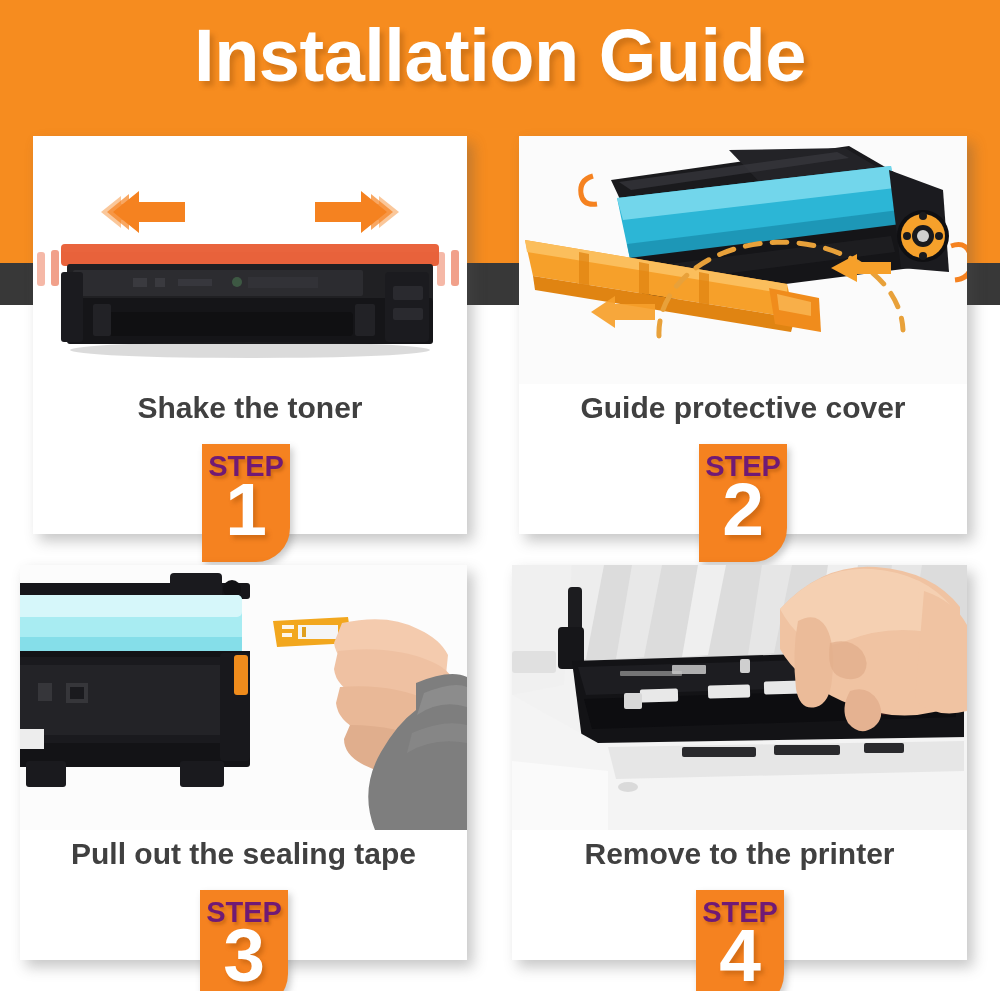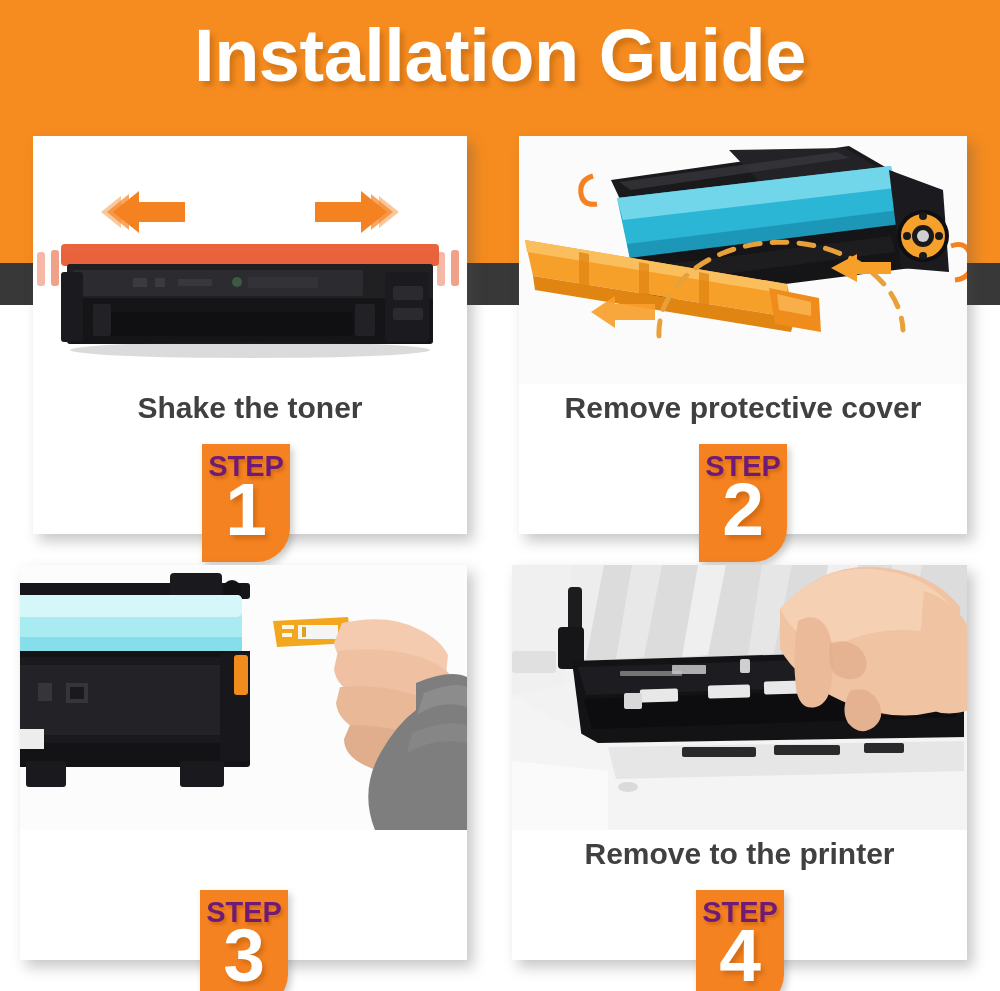--- a/index.html
+++ b/index.html
@@ -278,21 +278,21 @@
         <g>
           <polygon points="338,118 312,132 338,146 338,138 372,138 372,126 338,126" fill="#F6A02A"></polygon>
         </g>
 
         <g>
           <polygon points="96,160 72,176 96,192 96,184 136,184 136,168 96,168" fill="#F6A02A" opacity="0.92"></polygon>
         </g>
       </svg>
     </div>
 
-    <div class="card-caption">Remove protective cover</div>
+    <div class="card-caption">Guide protective cover</div>
 
     <div class="step-badge">
       <div class="step-word">STEP</div>
       <div class="step-num">2</div>
     </div>
   </div>
 
   <div class="card" id="card-3">
     <div class="card-photo">
       <svg class="photo-svg" viewBox="0 0 447 265" preserveAspectRatio="none">
@@ -341,20 +341,21 @@
           <path d="M320,122 q52,-4 90,14 q18,8 24,24 l-6,20 q-42,6 -88,-14 q-22,-10 -24,-28 z" fill="#E9B897"></path>
           <path d="M330,160 q48,0 82,18 q16,8 22,22 l-8,18 q-40,2 -82,-18 q-20,-10 -20,-26 z" fill="#E0AE8D"></path>
 
           <path d="M396,118 q34,-14 51,-6 l0,153 l-92,0 q-16,-40 6,-78 q16,-28 35,-42 z" fill="#7E7E7E"></path>
           <path d="M404,128 q30,-12 43,-6 l0,20 q-26,-8 -50,8 z" fill="#8C8C8C"></path>
           <path d="M392,168 q32,-14 55,-8 l0,18 q-34,-6 -60,10 z" fill="#888888" opacity="0.8"></path>
         </g>
       </svg>
     </div>
 
+    <div class="card-caption">Pull out the sealing tape</div>
 
     <div class="step-badge">
       <div class="step-word">STEP</div>
       <div class="step-num">3</div>
     </div>
   </div>
 
   <div class="card" id="card-4">
     <div class="card-photo">
       <svg class="photo-svg" viewBox="0 0 455 265" preserveAspectRatio="none">

